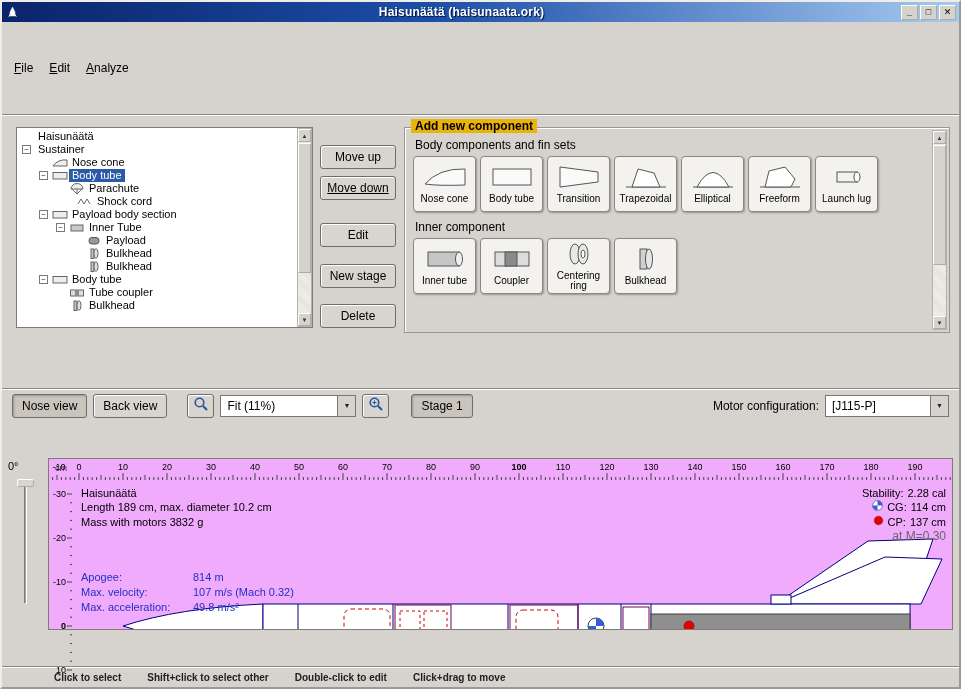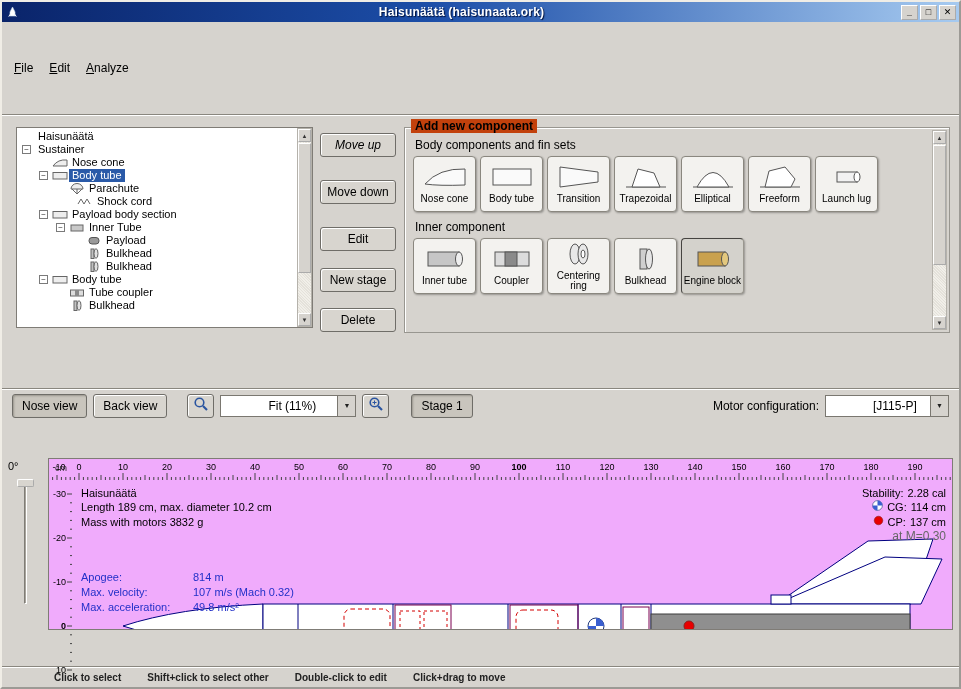--- a/index.html
+++ b/index.html
@@ -46,36 +46,36 @@
   .sb-btn{position:absolute;left:0;width:13px;height:13px;background:#d6d3ce;border:1px outset #fff;
     font-size:6px;line-height:12px;text-align:center;color:#333;}
   .sb-thumb{position:absolute;left:0;width:13px;background:#d6d3ce;border:1px outset #fff;}
   
   .actions{position:absolute;left:318px;top:18px;width:76px;display:flex;flex-direction:column;}
   .btn{background:#d8d5cf;border:1px solid #6f6d68;border-radius:3px;box-shadow:inset 1px 1px 0 #fff;
     font-family:inherit;font-size:12px;padding:4px 2px;text-align:center;}
   
   .palette{position:absolute;left:402px;top:12px;width:546px;height:206px;border:1px solid #989690;
     box-shadow:inset 1px 1px 0 #fff;}
-  .pal-legend{position:absolute;top:-9px;left:6px;background:#c2410c;padding:0 4px;font-weight:bold;}
+  .pal-legend{position:absolute;top:-9px;left:6px;background:#eab308;padding:0 4px;font-weight:bold;}
   .pal-inner{position:absolute;left:8px;top:6px;right:20px;bottom:2px;overflow:hidden;}
   .pal-group-label{font-size:12px;margin:4px 0 4px 2px;}
   .pal-row{display:flex;gap:4px;margin-bottom:8px;}
   .pbtn{width:63px;height:56px;background:#f3f2ef;border:1px solid #8a877f;border-radius:4px;
     box-shadow:1px 1px 2px rgba(0,0,0,.3);display:flex;flex-direction:column;align-items:center;
     justify-content:center;gap:1px;}
   .pbtn.selected{background:#d4d2cc;border:1px inset #9a978f;}
   .plabel{font-size:10px;line-height:1.05;text-align:center;}
   
   .toolbar{height:34px;flex:0 0 34px;display:flex;align-items:center;padding:0 10px;gap:6px;
     border-top:1px solid #8a877f;box-shadow:inset 0 1px 0 #fff;}
   .btn.pressed{border:1px solid #6f6d68;box-shadow:inset 1px 1px 2px #9a968e;background:#c9c5bd;}
   .tool-btn{padding:4px 9px;}
   .icon-btn{width:27px;height:24px;display:grid;place-items:center;padding:0;}
-  .combo{display:flex;align-items:center;background:#fff;border:1px solid #7a7770;height:22px;padding-left:41px;}
+  .combo{display:flex;align-items:center;background:#fff;border:1px solid #7a7770;height:22px;}
   .combo-text{flex:1;padding:0 6px;font-size:12px;white-space:nowrap;overflow:hidden;}
   .combo-btn{width:18px;height:20px;background:#d6d3ce;border-left:1px solid #7a7770;display:grid;
     place-items:center;font-size:7px;color:#222;}
   .spacer{flex:1;}
   
   .main{flex:1;position:relative;background:#d6d3ce;}
   .rot-label{position:absolute;left:6px;top:4px;font-size:11px;}
   .rot-track{position:absolute;left:22px;top:26px;bottom:28px;width:3px;background:#a8a49c;
     border:1px solid #7f7c76;border-right-color:#fff;border-bottom-color:#fff;}
   .rot-handle{position:absolute;left:15px;top:23px;width:17px;height:8px;background:#d8d5cf;
@@ -249,22 +249,22 @@
           </div>
         </div>
       <div class="vscroll" style="right:0;top:0;bottom:0;">
         <div class="sb-btn" style="top:0;">▲</div>
         <div class="sb-thumb" style="top:14px;height:130px;"></div>
         <div class="sb-btn" style="bottom:0;">▼</div>
       </div>
     </div>
 
     <div class="actions">
-        <button class="btn" style="margin-top: 0px; font-style: italic;">Move up</button>
-        <button class="btn" style="margin-top: 23px;">Move down</button>
+        <button class="btn" style="margin-top: 12px;">Move up</button>
+        <button class="btn" style="margin-top: 7px; text-decoration: underline;">Move down</button>
         <button class="btn" style="margin-top: 23px;">Edit</button>
         <button class="btn" style="margin-top: 17px;">New stage</button>
         <button class="btn" style="margin-top: 16px;">Delete</button>
       </div>
 
     <div class="palette">
       <span class="pal-legend">Add new component</span>
       <div class="pal-inner">
         <div>
             <div class="pal-group-label">Body components and fin sets</div>
@@ -341,27 +341,20 @@
                     <ellipse cx="26" cy="13" rx="2" ry="4" fill="#fff" stroke="#555"></ellipse>
                   </svg></span>
                 <span class="plabel">Centering ring</span>
               </div>
               <div class="pbtn">
                 <span><svg width="44" height="26" viewBox="0 0 44 26">
                     <rect x="16" y="3" width="7" height="20" fill="#cfcfcf" stroke="#555"></rect>
                     <ellipse cx="25" cy="13" rx="3.5" ry="10" fill="#e6e6e6" stroke="#555"></ellipse>
                   </svg></span>
                 <span class="plabel">Bulkhead</span>
-              </div>
-              <div class="pbtn selected">
-                <span><svg width="44" height="26" viewBox="0 0 44 26">
-                    <rect x="7" y="6" width="27" height="14" fill="#c9a14e" stroke="#555"></rect>
-                    <ellipse cx="34" cy="13" rx="3.5" ry="7" fill="#e3c87e" stroke="#555"></ellipse>
-                  </svg></span>
-                <span class="plabel">Engine block</span>
               </div>
             </div>
           </div>
       </div>
       <div class="vscroll" style="right:2px;top:2px;bottom:2px;">
         <div class="sb-btn" style="top:0;">▲</div>
         <div class="sb-thumb" style="top:14px;height:120px;"></div>
         <div class="sb-btn" style="bottom:0;">▼</div>
       </div>
     </div>

